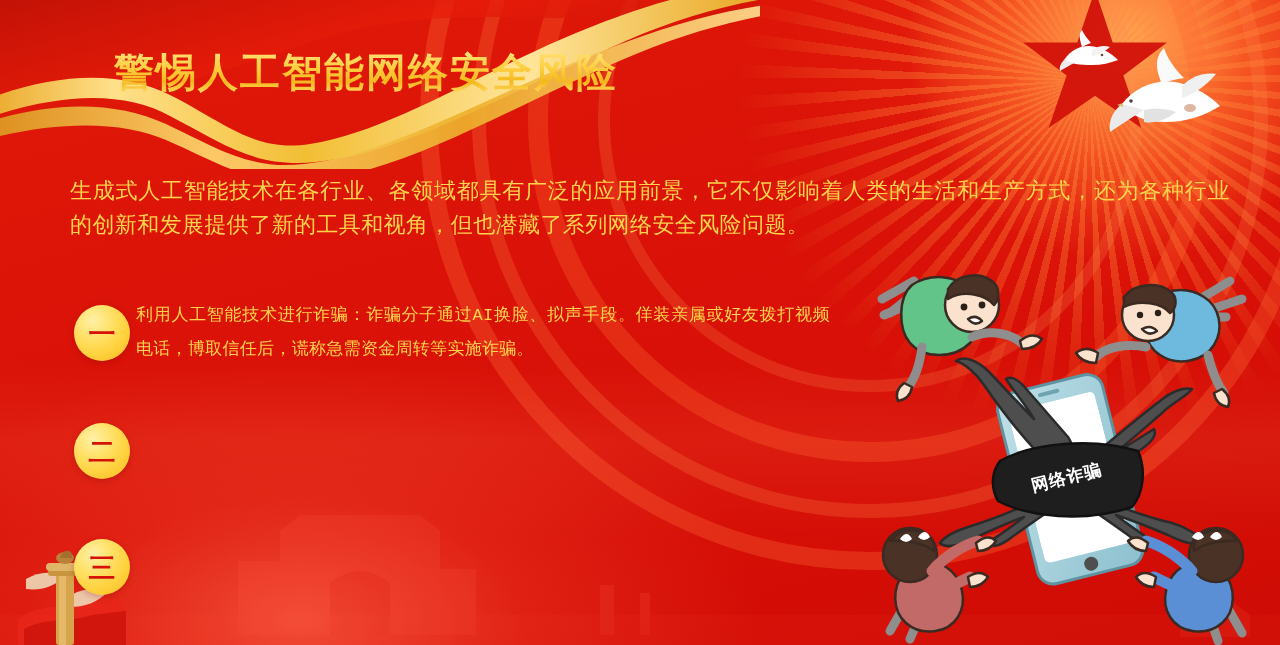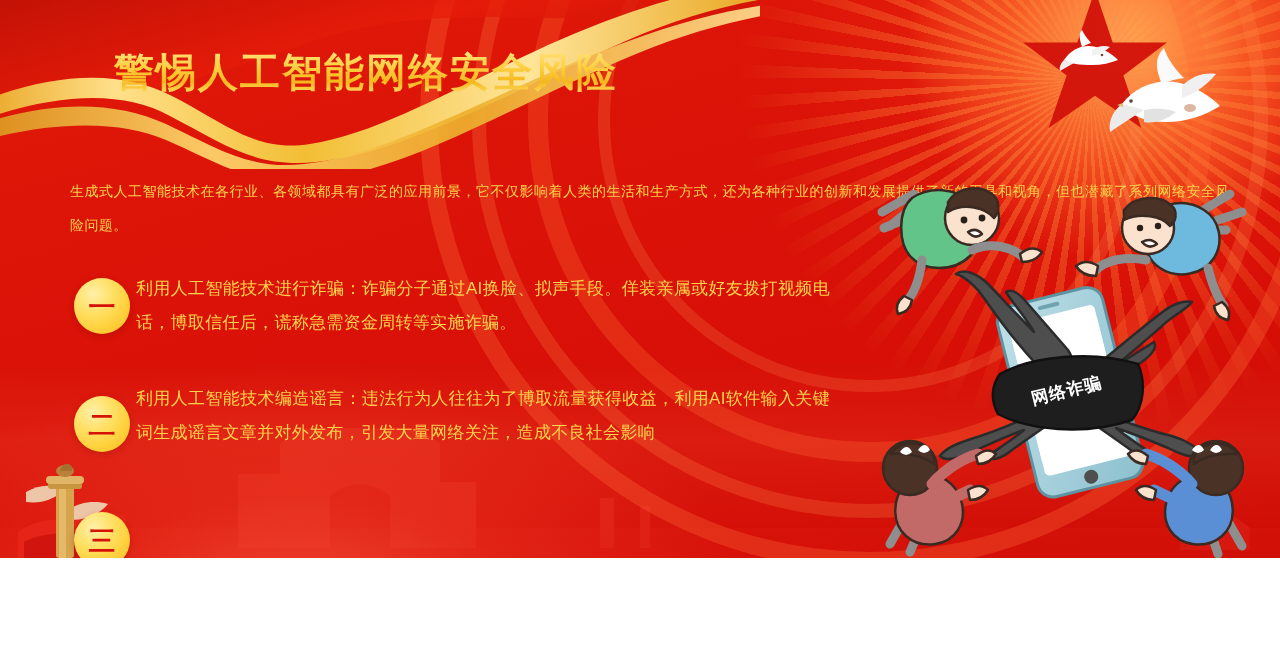--- a/index.html
+++ b/index.html
@@ -4,21 +4,21 @@
 <title>警惕人工智能网络安全风险</title>
 <style>
   * { margin:0; padding:0; box-sizing:border-box; }
   html, body {
     width:1280px; height:645px;
     overflow:hidden;
     font-family:"DejaVu Sans","Liberation Sans",sans-serif;
   }
   #poster {
     position:relative;
-    width:1280px; height:558px;
+    width:1280px; height:645px;
     background:
       radial-gradient(ellipse 520px 420px at 1135px 30px, #FF6A2E 0%, rgba(255,90,30,0.55) 22%, rgba(240,40,15,0.25) 45%, rgba(218,17,8,0) 68%),
       radial-gradient(ellipse 640px 360px at 300px 620px, #F04A34 0%, rgba(235,55,35,0.45) 35%, rgba(218,17,8,0) 72%),
       linear-gradient(165deg, #E01A08 0%, #DA1208 40%, #D60E06 72%, #CE0C05 100%);
     overflow:hidden;
   }
 
   
   .layer { position:absolute; inset:0; pointer-events:none; }
 
@@ -72,42 +72,43 @@
     background:linear-gradient(180deg,#FFE27A 0%,#FFD042 38%,#F5B81C 72%,#FFDA63 100%);
     -webkit-background-clip:text; background-clip:text;
     color:transparent;
     -webkit-text-fill-color:transparent;
     white-space:nowrap;
   }
 
   .intro {
     position:absolute; left:70px; top:174px; width:1160px;
     font-family:"DejaVu Serif","Liberation Serif",serif;
-    font-size:14px; line-height:34px;
+    font-size:22px; line-height:34px;
     color:#FFD44A; letter-spacing:.4px;
     text-align:justify;
   }
 
   .items { position:absolute; left:70px; top:272px; width:760px; }
   .item { position:relative; min-height:76px; margin-bottom:34px; }
   .badge {
     position:absolute; left:4px; top:6px;
     width:56px; height:56px; border-radius:50%;
     background:radial-gradient(circle at 34% 28%, #FFF0A8 0%, #FFE066 35%, #FFD23F 62%, #F6B91E 100%);
     box-shadow:0 2px 6px rgba(120,10,0,.28);
     display:flex; align-items:center; justify-content:center;
     font-family:"DejaVu Serif","Liberation Serif",serif;
     font-size:27px; font-weight:700; color:#D61208; line-height:1;
   }
   .item-text {
     margin-left:66px;
-    font-family:Liberation Sans, sans-serif;
+    font-family:Liberation Mono, monospace;
     font-size:17px; line-height:34px;
     color:#FFD44A; letter-spacing:.3px;
     text-align:justify;
+    margin-top:27px;
   }
   .item-2 .badge { top:14px; }
   .item-3 .badge { top:20px; }
 
   
   .illustration { position:absolute; right:10px; bottom:0px; width:410px; height:390px; }
 </style>
 </head>
 <body>
 
@@ -220,21 +221,20 @@
 
   <div class="items">
 
     <div class="item item-1">
       <div class="badge">一</div>
       <div class="item-text">利用人工智能技术进行诈骗：诈骗分子通过AI换脸、拟声手段。佯装亲属或好友拨打视频电话，博取信任后，谎称急需资金周转等实施诈骗。</div>
     </div>
 
     <div class="item item-2">
       <div class="badge">二</div>
-      <div class="item-text">利用人工智能技术编造谣言：违法行为人往往为了博取流量获得收益，利用AI软件输入关键词生成谣言文章并对外发布，引发大量网络关注，造成不良社会影响</div>
     </div>
 
     <div class="item item-3">
       <div class="badge">三</div>
     </div>
   </div>
 
   <svg class="illustration" viewBox="0 0 410 390">
     <defs>
       <linearGradient id="phoneG" x1="0" y1="0" x2="1" y2="1">

